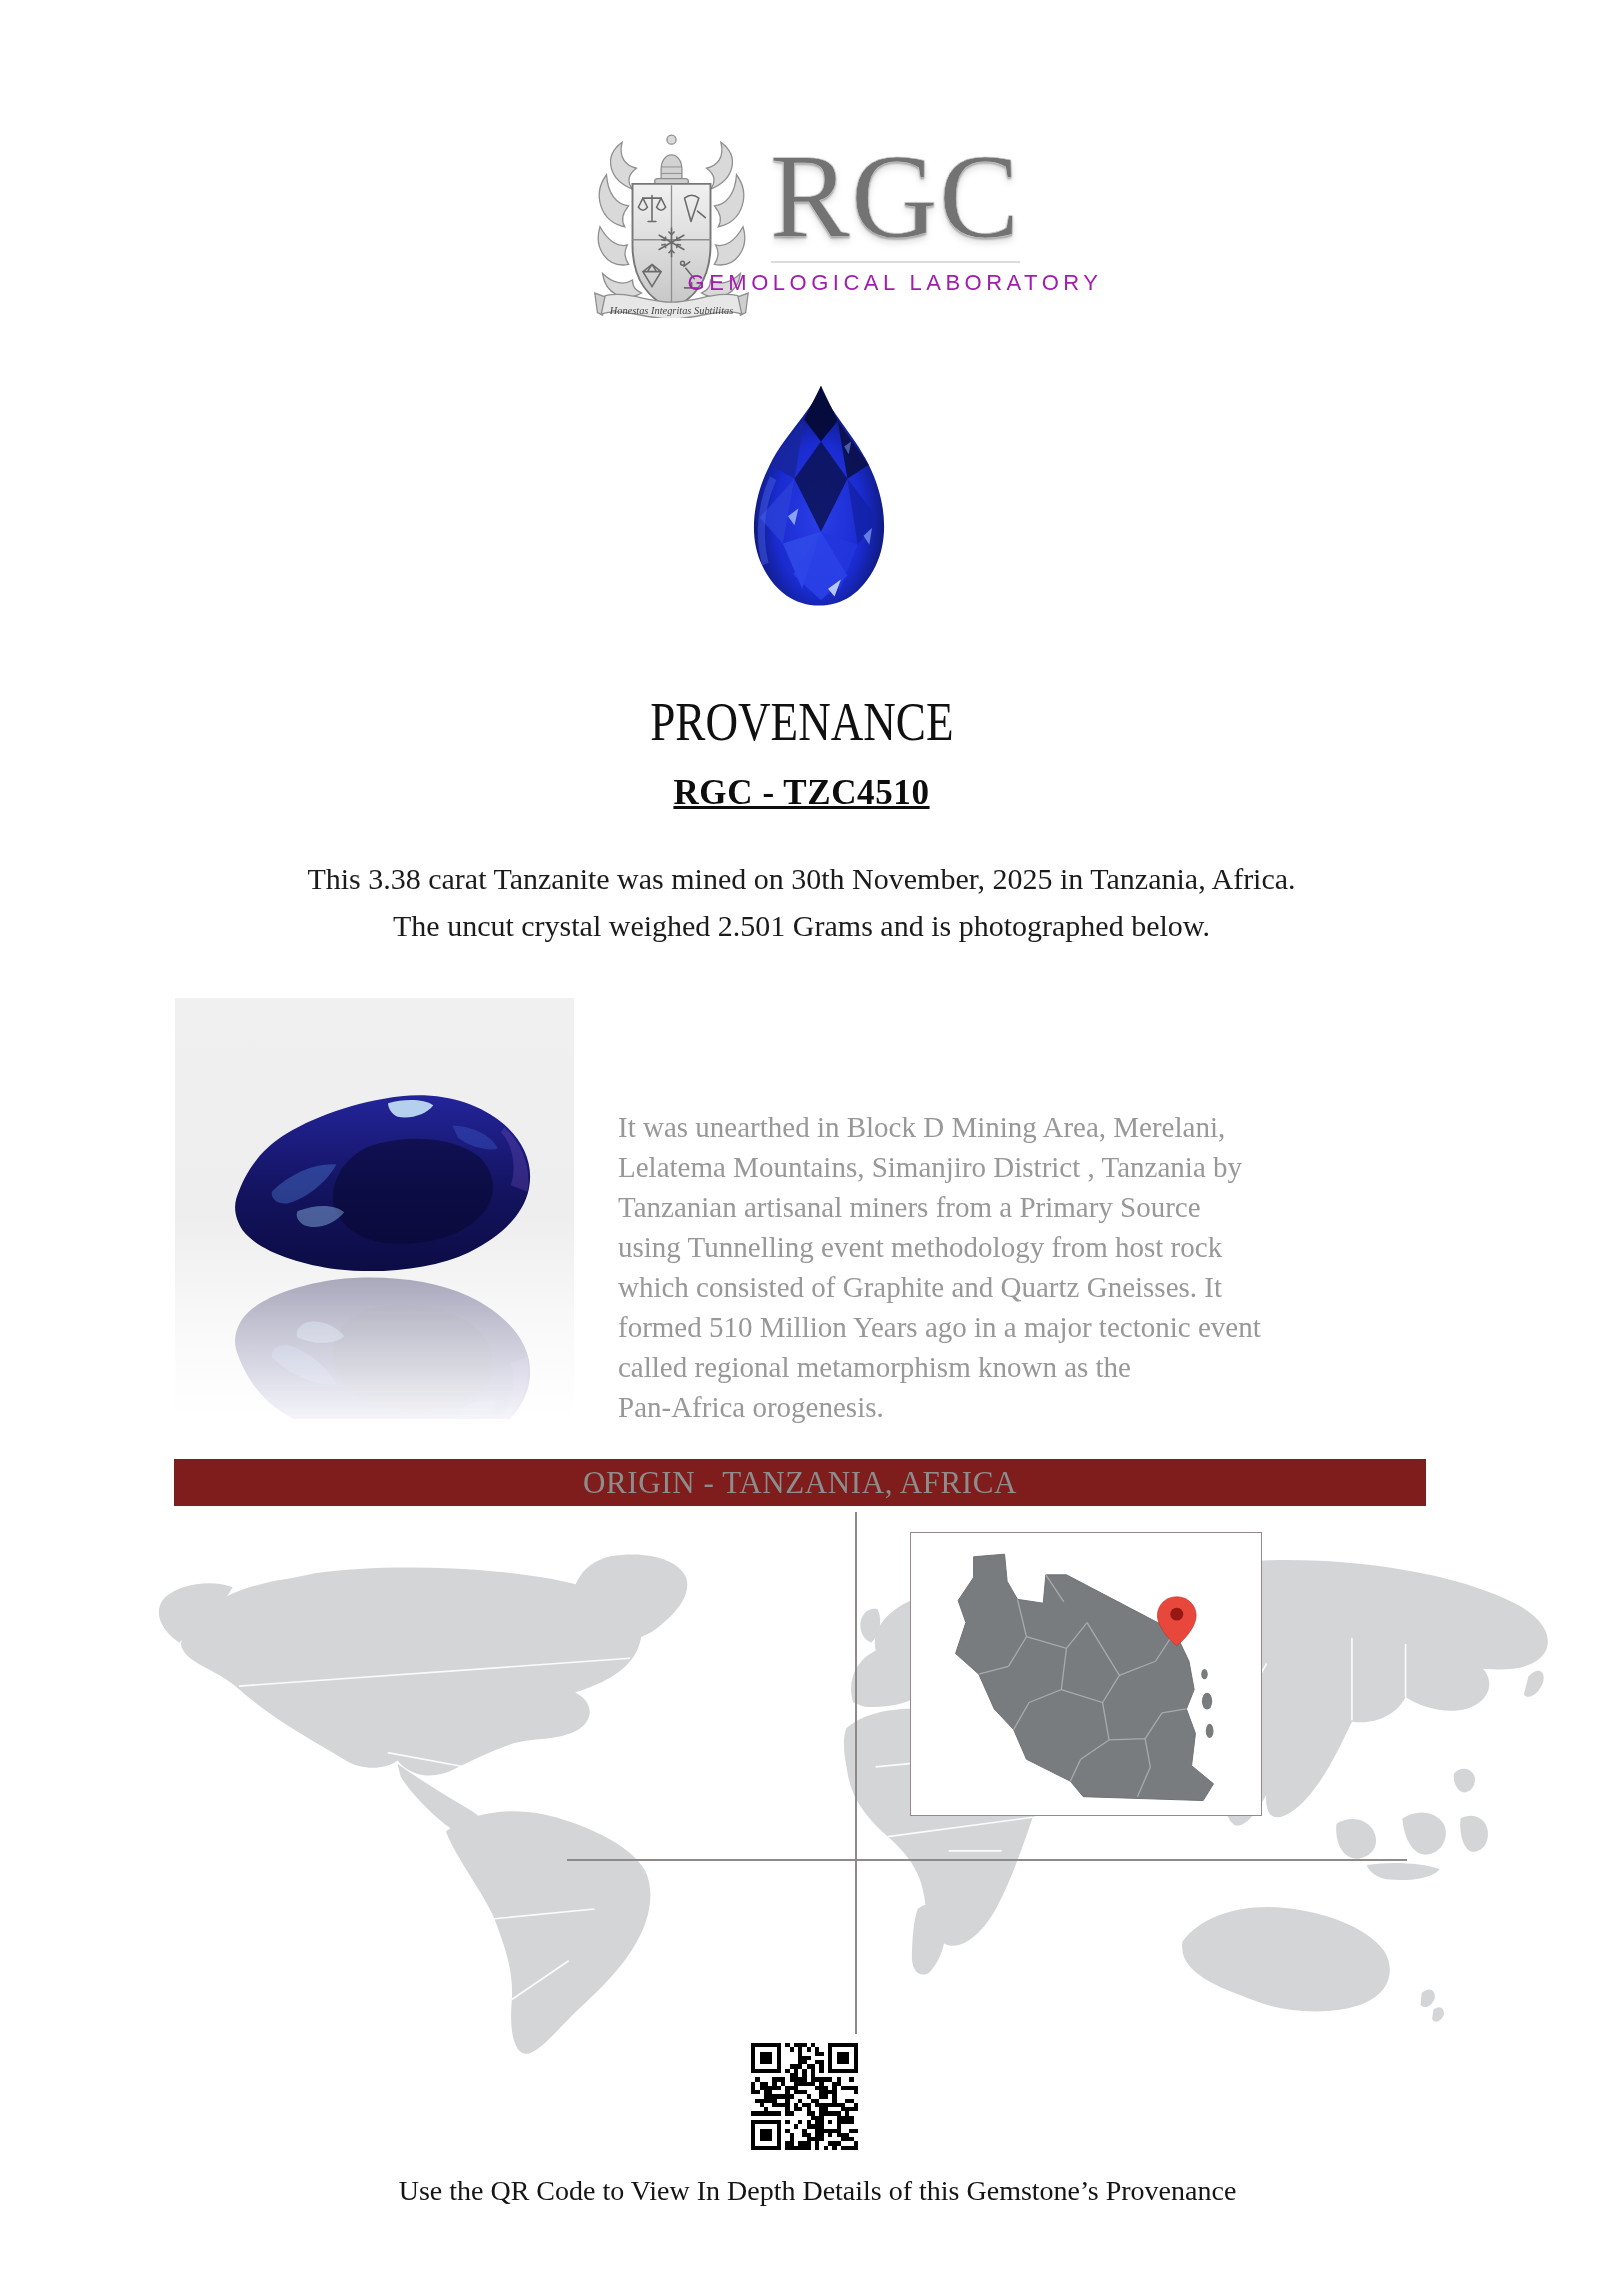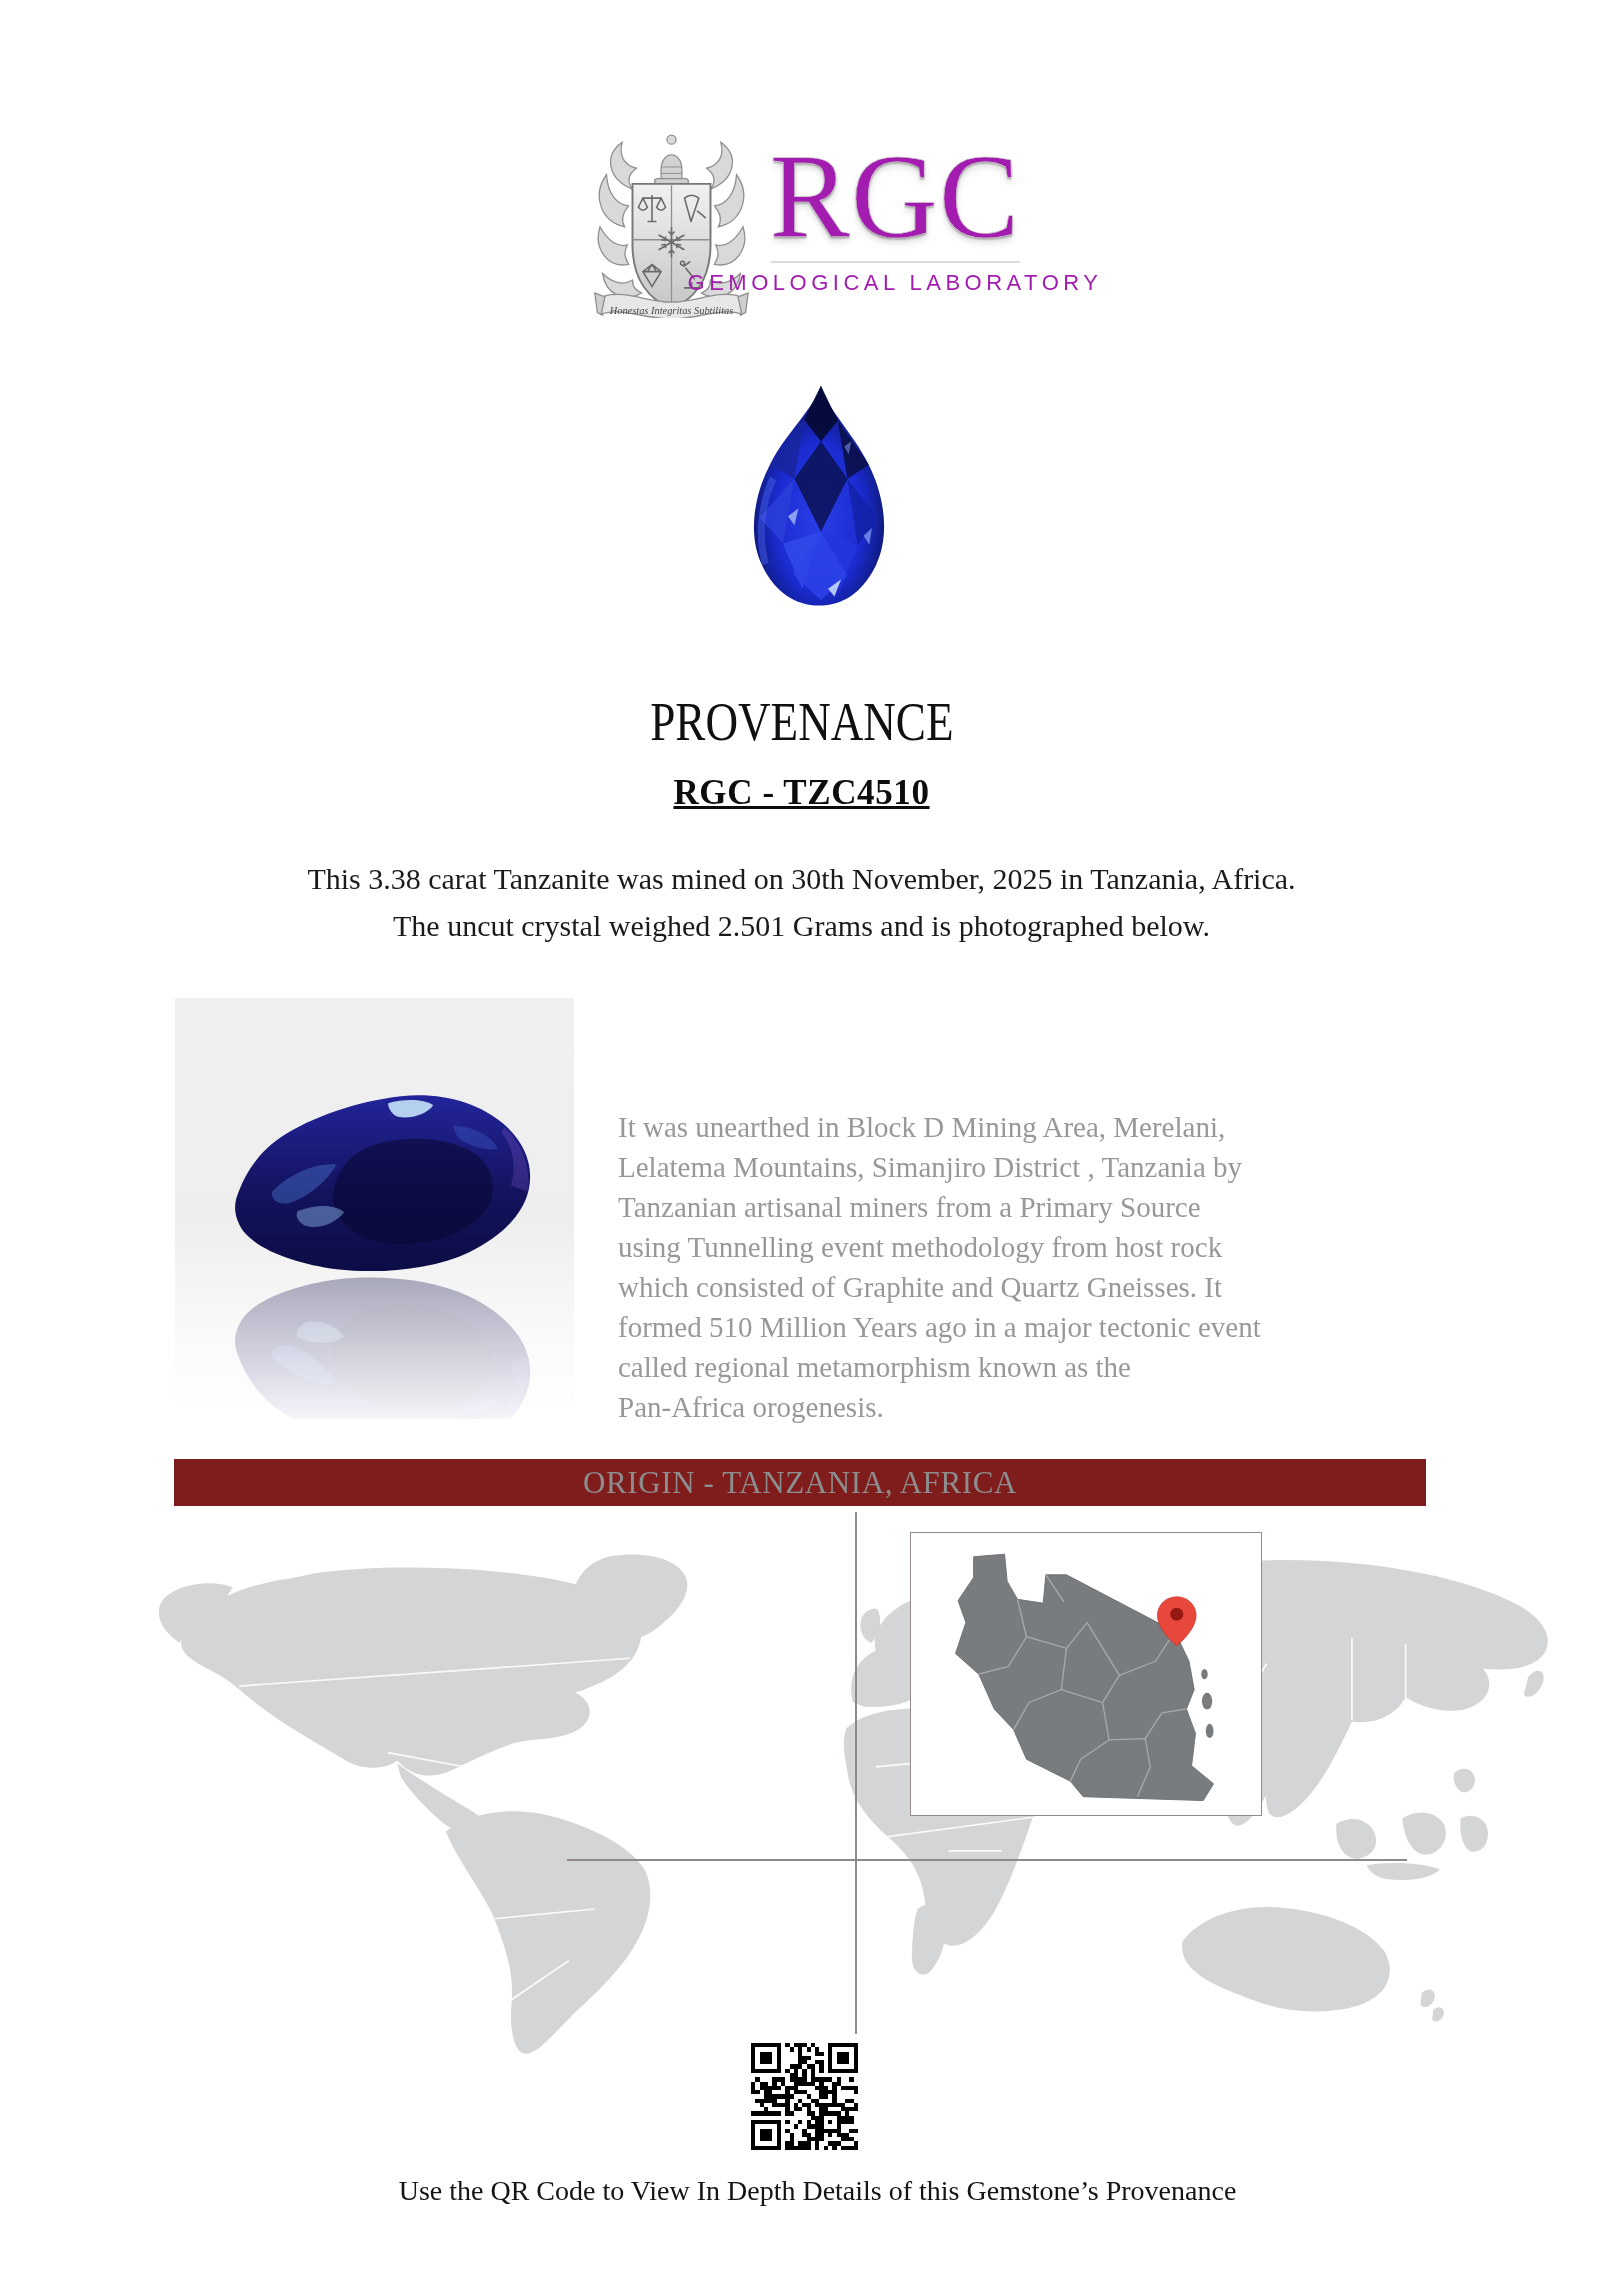--- a/index.html
+++ b/index.html
@@ -2,21 +2,21 @@
 <html style="font-size:10.3px"><head>
 <meta charset="utf-8">
 <style>
   html,body{margin:0;padding:0;background:#ffffff;}
   .page{position:relative;width:1603px;height:2295px;background:#ffffff;overflow:hidden;
         font-family:"Liberation Serif", serif;color:#111;}
 
   
   .crest{position:absolute;left:587px;top:129px;width:169px;height:189px;}
   .brand-block{position:absolute;left:766px;top:137px;width:258px;display:flex;flex-direction:column;align-items:center;}
-  .brand{font-size:120px;line-height:120px;letter-spacing:1.3px;color:#a21caf;
+  .brand{font-size:120px;line-height:120px;letter-spacing:1.3px;color:#737373;
          text-shadow:0 1.9px 1.9px rgba(90,90,90,.45), 0 4.5px 6.5px rgba(120,120,120,.25), 0 0 1.3px #c9c9c9;
          -webkit-text-stroke:0.6px #d5d3d1;}
   .brand-divider{width:249px;height:1.9px;background:#dcdcdc;margin-top:3.9px;}
   .brand-sub{font-family:"Liberation Sans", sans-serif;font-size:22px;line-height:22px;
              letter-spacing:4.5px;color:#a21caf;margin-top:9px;white-space:nowrap;}
 
   
   .gem{position:absolute;left:731px;top:382px;width:176px;height:226px;}
 
   

